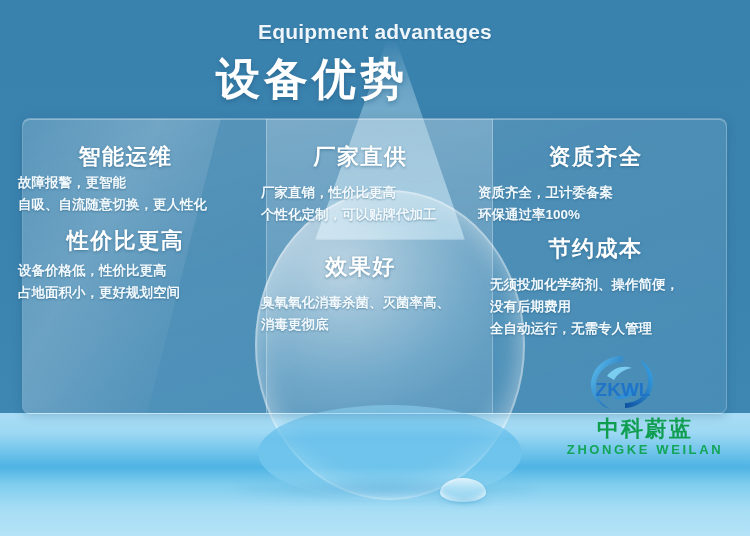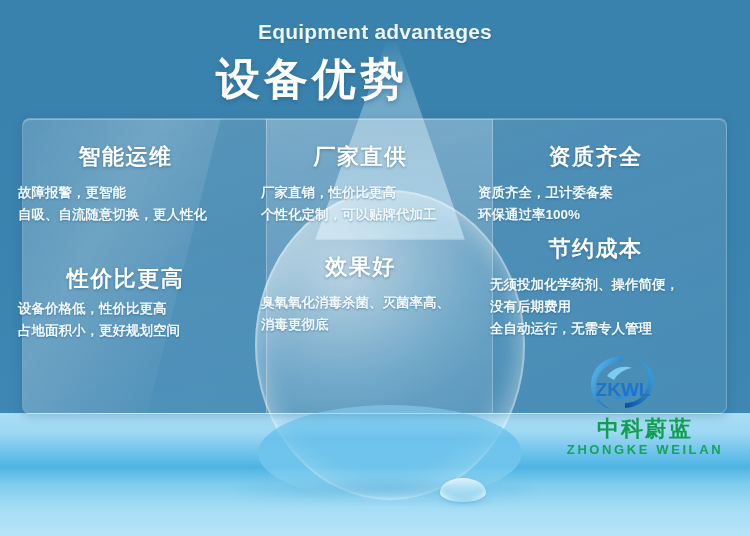--- a/index.html
+++ b/index.html
@@ -205,22 +205,22 @@
     font-size: 13.5px;
     font-weight: bold;
     color: #f2f9fd;
     line-height: 22px;
     text-shadow: 0 1px 2px rgba(25,80,115,0.45);
     white-space: nowrap;
   }
 
   
   .c1 .b1 .block-title { margin-top: 24px; }
-  .c1 .b1 .block-lines { margin-top: 10px; padding-left: 10px; }
-  .c1 .b2 .block-title { margin-top: 38px; }
+  .c1 .b1 .block-lines { padding-left: 10px; }
+  .c1 .b2 .block-title { margin-top: 10px; }
   .c1 .b2 .block-lines { margin-top: 4px; padding-left: 10px; }
 
   .c2 .b1 .block-title { margin-top: 24px; }
   .c2 .b1 .block-lines { margin-top: 10px; padding-left: 18px; }
   .c2 .b2 .block-title { margin-top: 26px; }
   .c2 .b2 .block-lines { margin-top: 10px; padding-left: 18px; }
 
   .c3 .b1 .block-title { margin-top: 24px; }
   .c3 .b1 .block-lines { margin-top: 10px; }
   .c3 .b2 .block-title { margin-top: 8px; }

